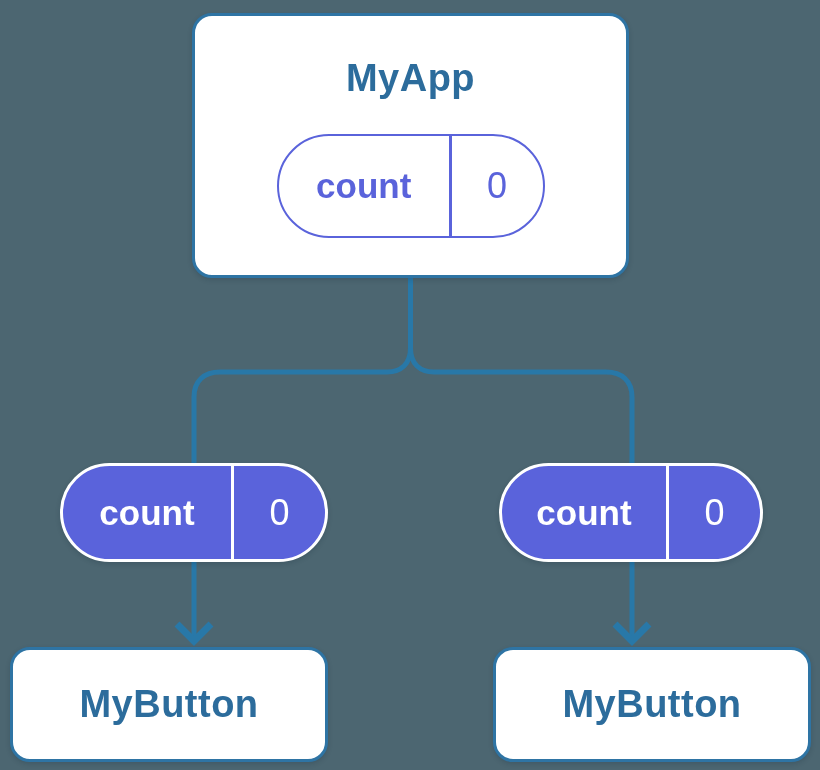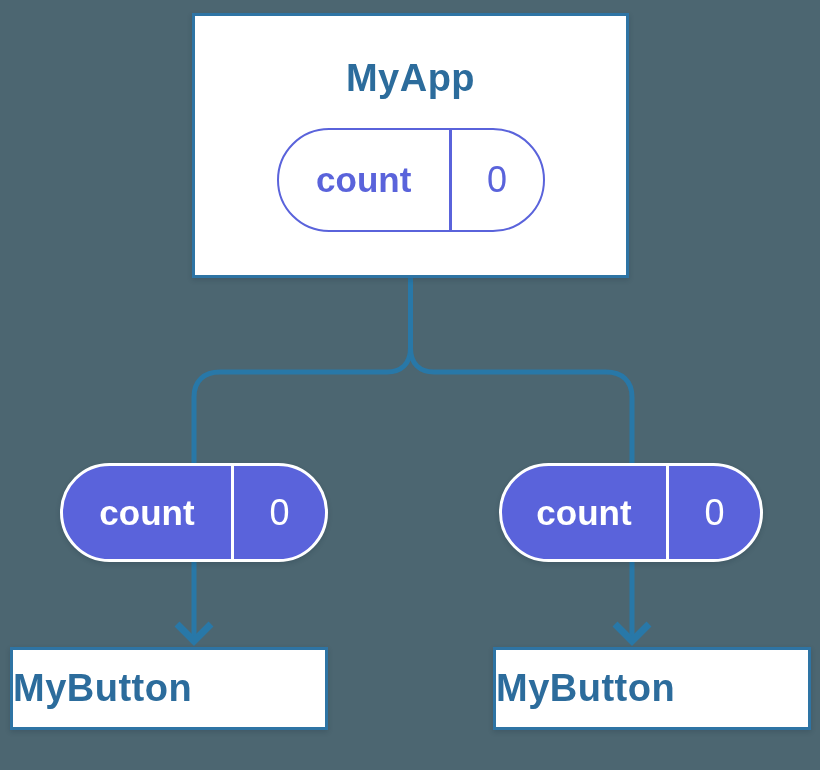--- a/index.html
+++ b/index.html
@@ -24,44 +24,46 @@
   .connector-layer {
     position: absolute;
     left: 0; top: 0;
     width: 820px; height: 770px;
     z-index: 0;
   }
   .node-card {
     position: absolute;
     background: var(--color-white, #fff);
     border: 3px solid var(--color-border, #2E74A4);
-    border-radius: 0;
+    border-radius: 20px;
     z-index: 1;
     box-shadow: 0 2px 5px rgba(15, 35, 50, 0.18);
+    gap: 6px;
   }
   .node-card.root {
     left: 192px; top: 13px;
     width: 437px; height: 265px;
     display: flex;
     flex-direction: column;
     align-items: center;
     padding-top: 40px;
   }
   .node-label {
     font-size: 38px;
     font-weight: 700;
     letter-spacing: 0.5px;
     color: var(--color-text, #2C6C9C);
     line-height: 1.2;
   }
   .node-card.leaf {
     top: 647px;
-    width: 318px; height: 83px;
+    width: 318px; height: 115px;
     display: flex;
     align-items: center;
+    justify-content: center;
   }
   .node-card.leaf.left  { left: 10px; }
   .node-card.leaf.right { left: 493px; }
 
   .state-pill {
     display: flex;
     align-items: stretch;
     border-radius: 60px;
     overflow: hidden;
   }

